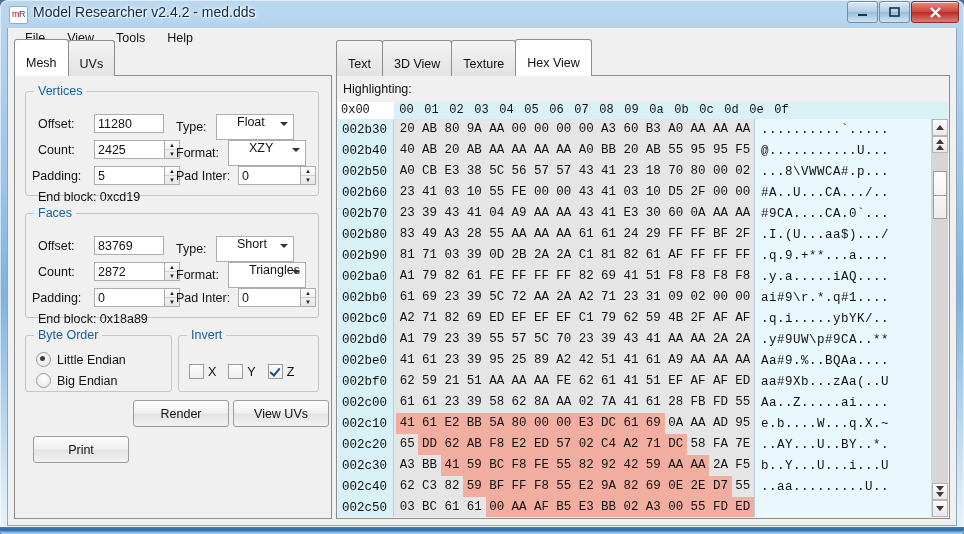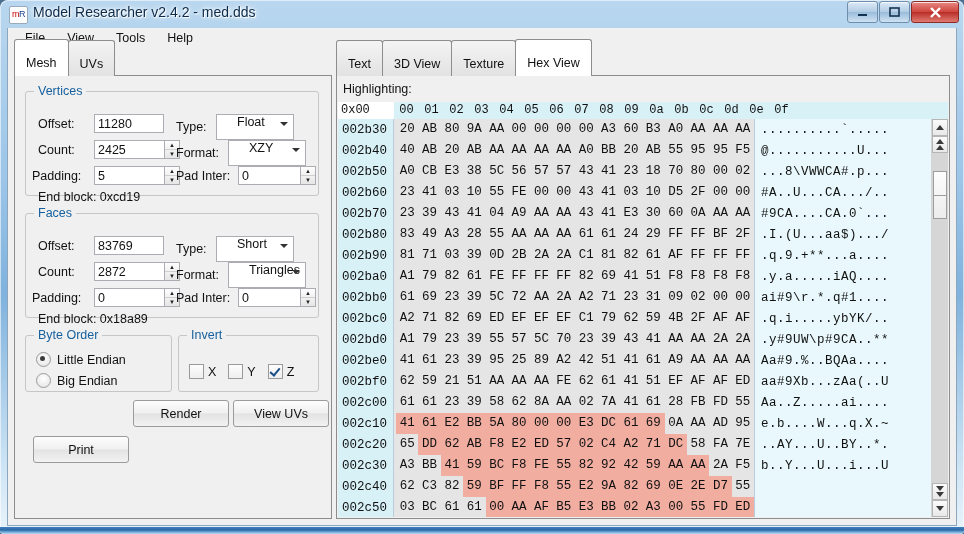--- a/index.html
+++ b/index.html
@@ -815,20 +815,21 @@
               <div class="hrow">.y.a.....iAQ....</div>
               <div class="hrow">ai#9\r.*.q#1....</div>
               <div class="hrow">.q.i.....ybYK/..</div>
               <div class="hrow">.y#9UW\p#9CA..**</div>
               <div class="hrow">Aa#9.%..BQAa....</div>
               <div class="hrow">aa#9Xb...zAa(..U</div>
               <div class="hrow">Aa..Z.....ai....</div>
               <div class="hrow">e.b....W...q.X.~</div>
               <div class="hrow">..AY...U..BY..*.</div>
               <div class="hrow">b..Y...U...i...U</div>
+              <div class="hrow">..aa.........U..</div>
             </div>
         </div>
 
         <div class="vsb">
           <div class="sbbtn" style="position:absolute;left:0;right:0;top:0;">
             <span class="tri up"></span>
           </div>
           <div class="sbbtn" style="position:absolute;left:0;right:0;top:17px;">
             <span class="dbl">
               <span class="tri up"></span>

